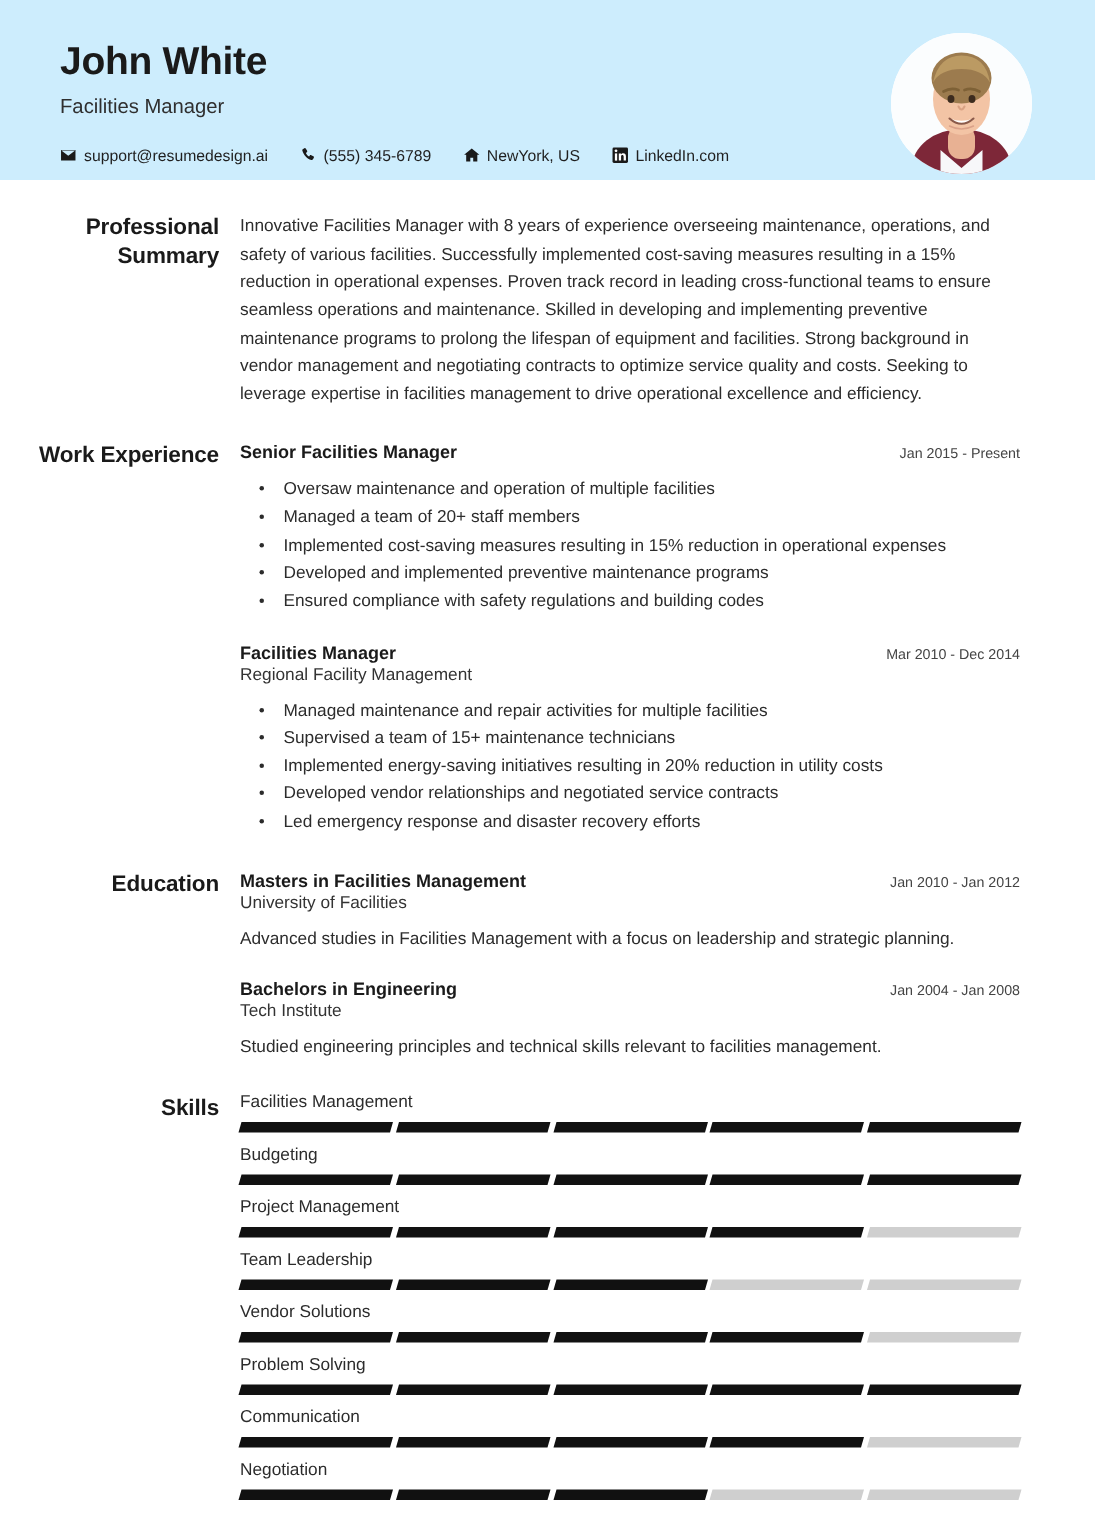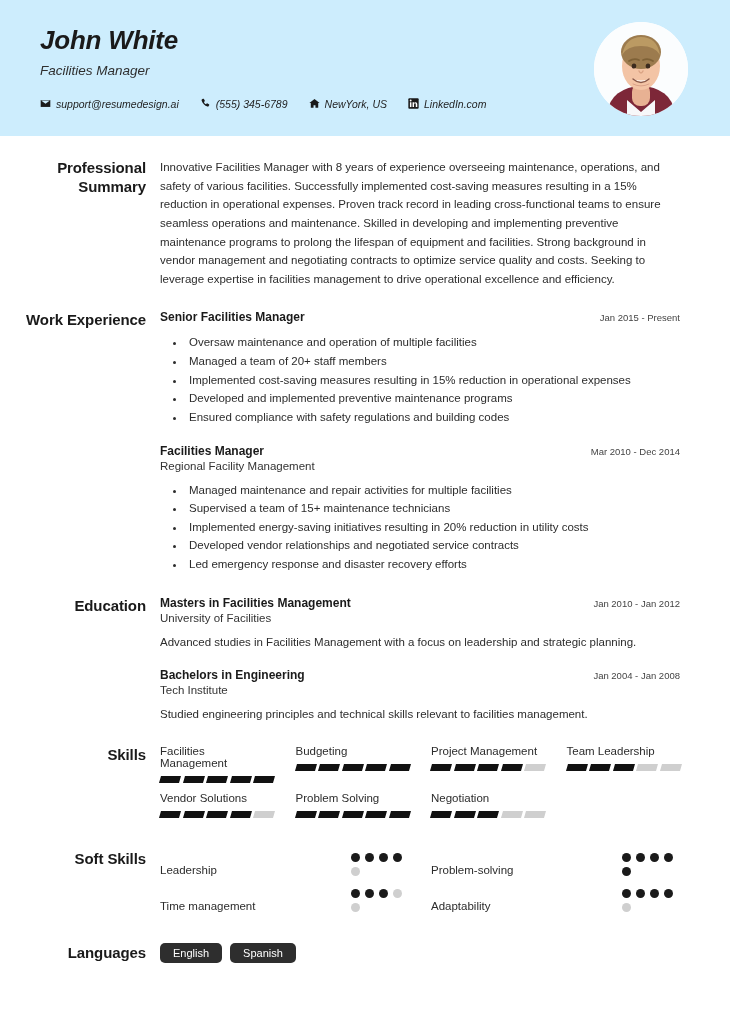--- a/index.html
+++ b/index.html
@@ -7,24 +7,23 @@
     width: 730px; height: 1024px;
     background: #ffffff;
     font-family: "Liberation Sans", sans-serif;
     color: #2b2b2b;
     overflow: hidden;
   }
 
   
   .header {
     position: relative;
-    height: 136px;
+    height: 120px;
     background: #cdedfd;
     padding: 26px 0 0 40px;
-    font-style: italic;
   }
   .name {
     font-size: 26px;
     font-weight: 700;
     color: #1a1a1a;
     letter-spacing: -0.2px;
     line-height: 1.15;
   }
   .job-title {
     font-size: 13.5px;
@@ -136,21 +135,21 @@
   ul.bullets li {
     font-size: 11.5px;
     line-height: 1.62;
     color: #2c2c2c;
     padding-left: 3px;
   }
 
   
   .skills-grid {
     display: grid;
-    grid-template-columns: 1fr 1fr 1fr 1fr;
+    grid-template-columns: 1fr;
     column-gap: 22px;
     row-gap: 0;
   }
   .skill-cell { padding-bottom: 9px; }
   .skill-name {
     font-size: 11.5px;
     color: #2c2c2c;
     margin-bottom: 7px;
   }
   .bar {
@@ -398,20 +397,30 @@
             <div class="skill-name">Problem Solving</div>
             <div class="bar">
               <span class="seg on"></span>
               <span class="seg on"></span>
               <span class="seg on"></span>
               <span class="seg on"></span>
               <span class="seg on"></span>
             </div>
           </div>
           <div class="skill-cell">
+            <div class="skill-name">Communication</div>
+            <div class="bar">
+              <span class="seg on"></span>
+              <span class="seg on"></span>
+              <span class="seg on"></span>
+              <span class="seg on"></span>
+              <span class="seg off"></span>
+            </div>
+          </div>
+          <div class="skill-cell">
             <div class="skill-name">Negotiation</div>
             <div class="bar">
               <span class="seg on"></span>
               <span class="seg on"></span>
               <span class="seg on"></span>
               <span class="seg off"></span>
               <span class="seg off"></span>
             </div>
           </div>
         </div>

